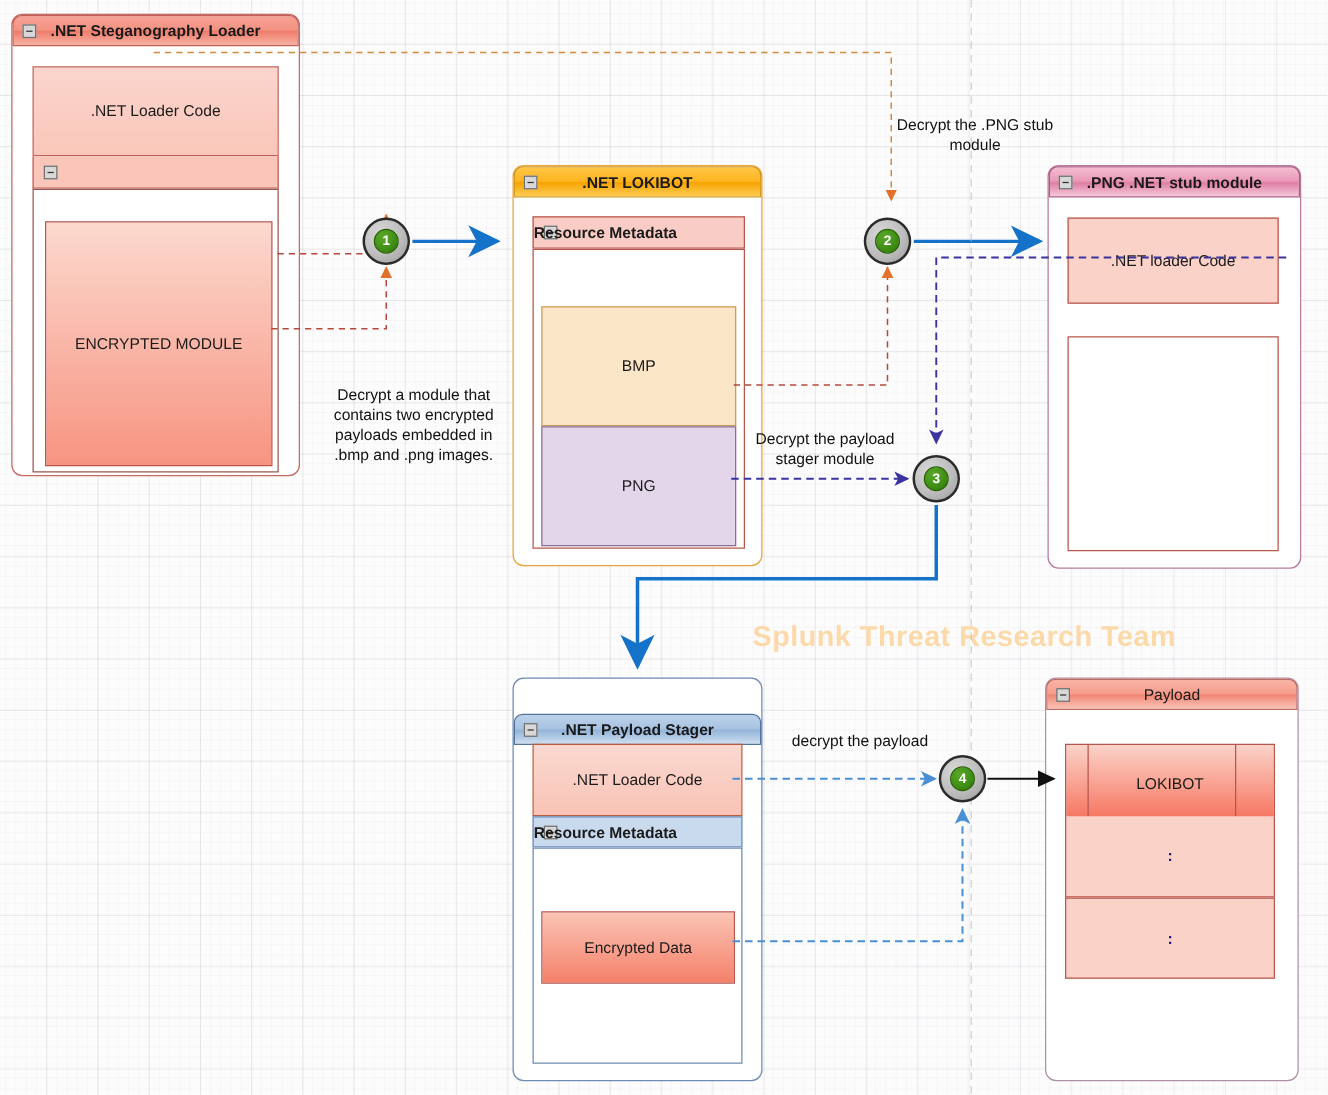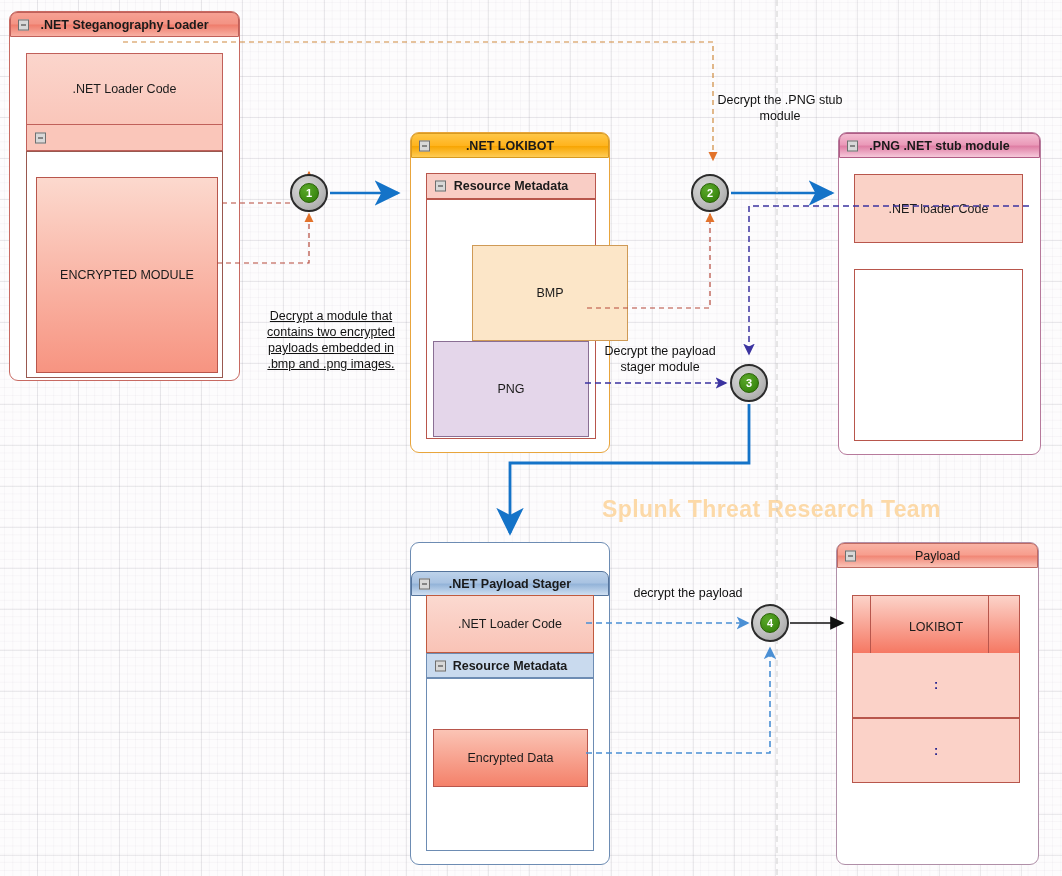--- a/index.html
+++ b/index.html
@@ -38,21 +38,21 @@
     box-sizing:border-box;
   }
   .node > .hdr .minus:before{
     content:"";position:absolute;left:2px;right:2px;top:4px;height:1px;background:#333;
   }
   .body{position:absolute;box-sizing:border-box;background:#fff;}
 
   
   .cell{position:absolute;box-sizing:border-box;text-align:center;font-size:12.5px;color:#1b1b1b;}
   .cell .ct{position:absolute;left:0;right:0;top:50%;transform:translateY(-50%);}
-  .subhdr{position:relative;box-sizing:border-box;font-size:12.5px;font-weight:bold;color:#1b1b1b;text-align:center;}
+  .subhdr{position:relative;box-sizing:border-box;font-size:12.5px;font-weight:bold;color:#1b1b1b;}
   .subhdr .minus{
     position:absolute;left:8px;top:50%;transform:translateY(-50%);
     width:11px;height:11px;background:#d8d8d8;border:1px solid #6f6f6f;box-sizing:border-box;
   }
   .subhdr .minus:before{content:"";position:absolute;left:2px;right:2px;top:4px;height:1px;background:#333;}
   .subhdr .st{position:absolute;left:0;right:0;top:50%;transform:translateY(-50%);}
 
   
   .pal-red-hdr{background:linear-gradient(to bottom,#f7a193 0%,#f39384 48%,#ef7c6b 52%,#f8b1a4 100%);border:1px solid #c0605a;}
   .pal-red-out{border:1px solid #c86a62;}
@@ -198,21 +198,21 @@
   <div class="node pal-orange-out" style="left:410px;top:132px;width:200px;height:321px;">
     <div class="hdr pal-orange-hdr">
       <span class="minus"></span>
       <span>.NET LOKIBOT</span>
     </div>
     <div class="subhdr fill-resmeta-red" style="position:absolute;left:15px;top:40px;width:170px;height:26px;">
       <span class="minus"></span>
       <span class="st">Resource Metadata</span>
     </div>
     <div class="body fill-white" style="left:15px;top:66px;width:170px;height:240px;border-color:#b8564c;"></div>
-    <div class="cell fill-bmp" style="left:22px;top:112px;width:156px;height:96px;margin-left:39px;">
+    <div class="cell fill-bmp" style="left:22px;top:112px;width:156px;height:96px;">
       <span class="ct">BMP</span>
     </div>
     <div class="cell fill-png" style="left:22px;top:208px;width:156px;height:96px;">
       <span class="ct">PNG</span>
     </div>
   </div>
 
   <div class="node pal-pink-out" style="left:838px;top:132px;width:203px;height:323px;">
     <div class="hdr pal-pink-hdr">
       <span class="minus"></span>
@@ -266,20 +266,20 @@
   <div class="step" style="left:691px;top:174px;">
     <span class="inner">2</span>
   </div>
   <div class="step" style="left:730px;top:364px;">
     <span class="inner">3</span>
   </div>
   <div class="step" style="left:751px;top:604px;">
     <span class="inner">4</span>
   </div>
 
-  <div class="lbl" style="left:258px;top:308px;width:146px;text-decoration:underline;">Decrypt a module that contains two encrypted payloads embedded in .bmp and .png images.</div>
+  <div class="lbl" style="left:258px;top:308px;width:146px;">Decrypt a module that contains two encrypted payloads embedded in .bmp and .png images.</div>
   <div class="lbl" style="left:705px;top:92px;width:150px;">Decrypt the .PNG stub module</div>
   <div class="lbl" style="left:592px;top:343px;width:136px;">Decrypt the payload stager module</div>
   <div class="lbl" style="left:628px;top:585px;width:120px;">decrypt the payload</div>
 
   <div class="watermark" style="left:602px;top:496px;">Splunk Threat Research Team</div>
 
 </div>
 
 </body></html>

